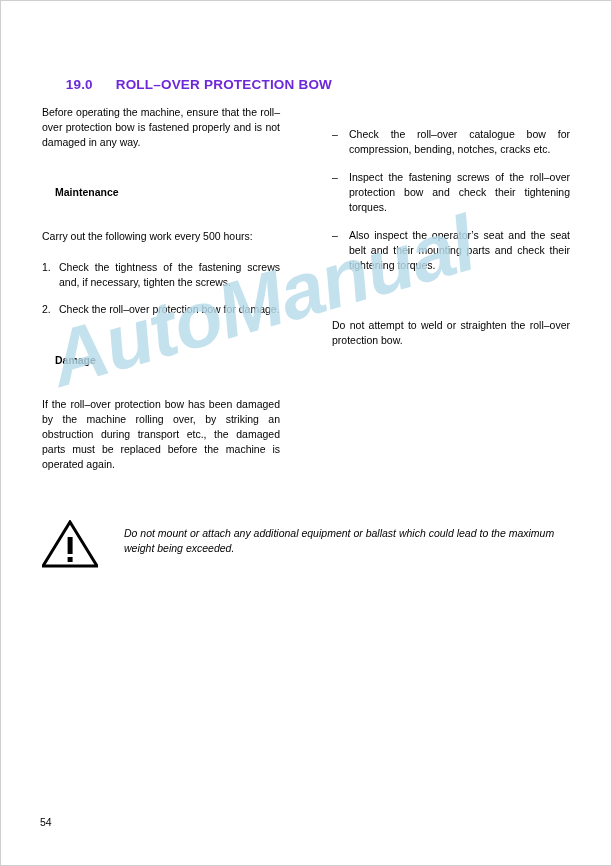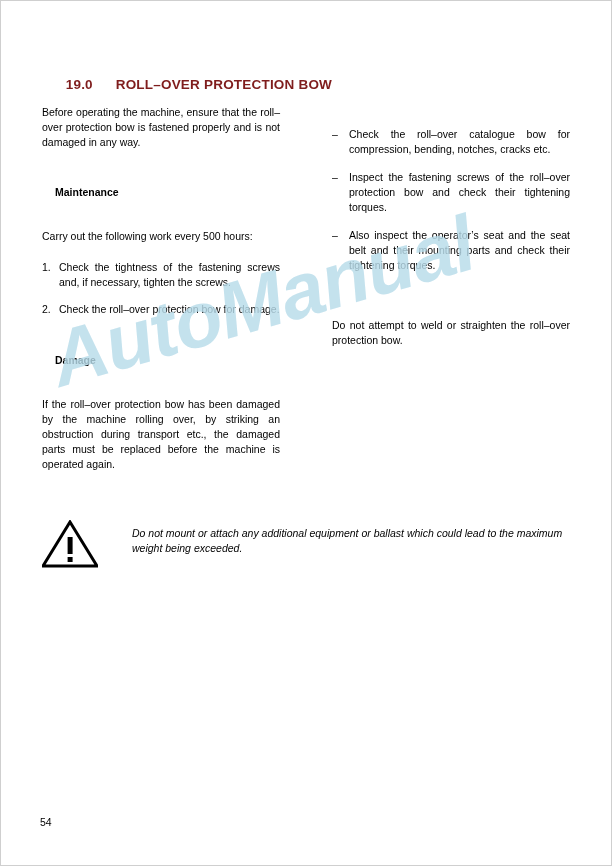--- a/index.html
+++ b/index.html
@@ -30,21 +30,21 @@
   }
   .content {
     position: absolute;
     left: 42px;
     top: 62px;
     width: 528px;
   }
   .heading {
     font-size: 13.5px;
     font-weight: bold;
-    color: #7f1d1d;
+    color: #6d28d9;
     letter-spacing: 0.2px;
     margin: 0 0 0 0;
     white-space: pre;
   }
   .heading .num {
     display: inline-block;
     width: 50px;
   }
   .columns {
     position: absolute;
@@ -112,21 +112,21 @@
     top: 0;
   }
 
   .warning {
     position: absolute;
     left: 42px;
     top: 516px;
     width: 528px;
     display: flex;
     align-items: flex-start;
-    gap: 34px;
+    gap: 26px;
   }
   .warn-icon {
     width: 56px;
     flex: 0 0 56px;
     padding-top: 4px;
   }
   .warn-text {
     font-size: 10.5px;
     line-height: 15px;
     font-style: italic;

